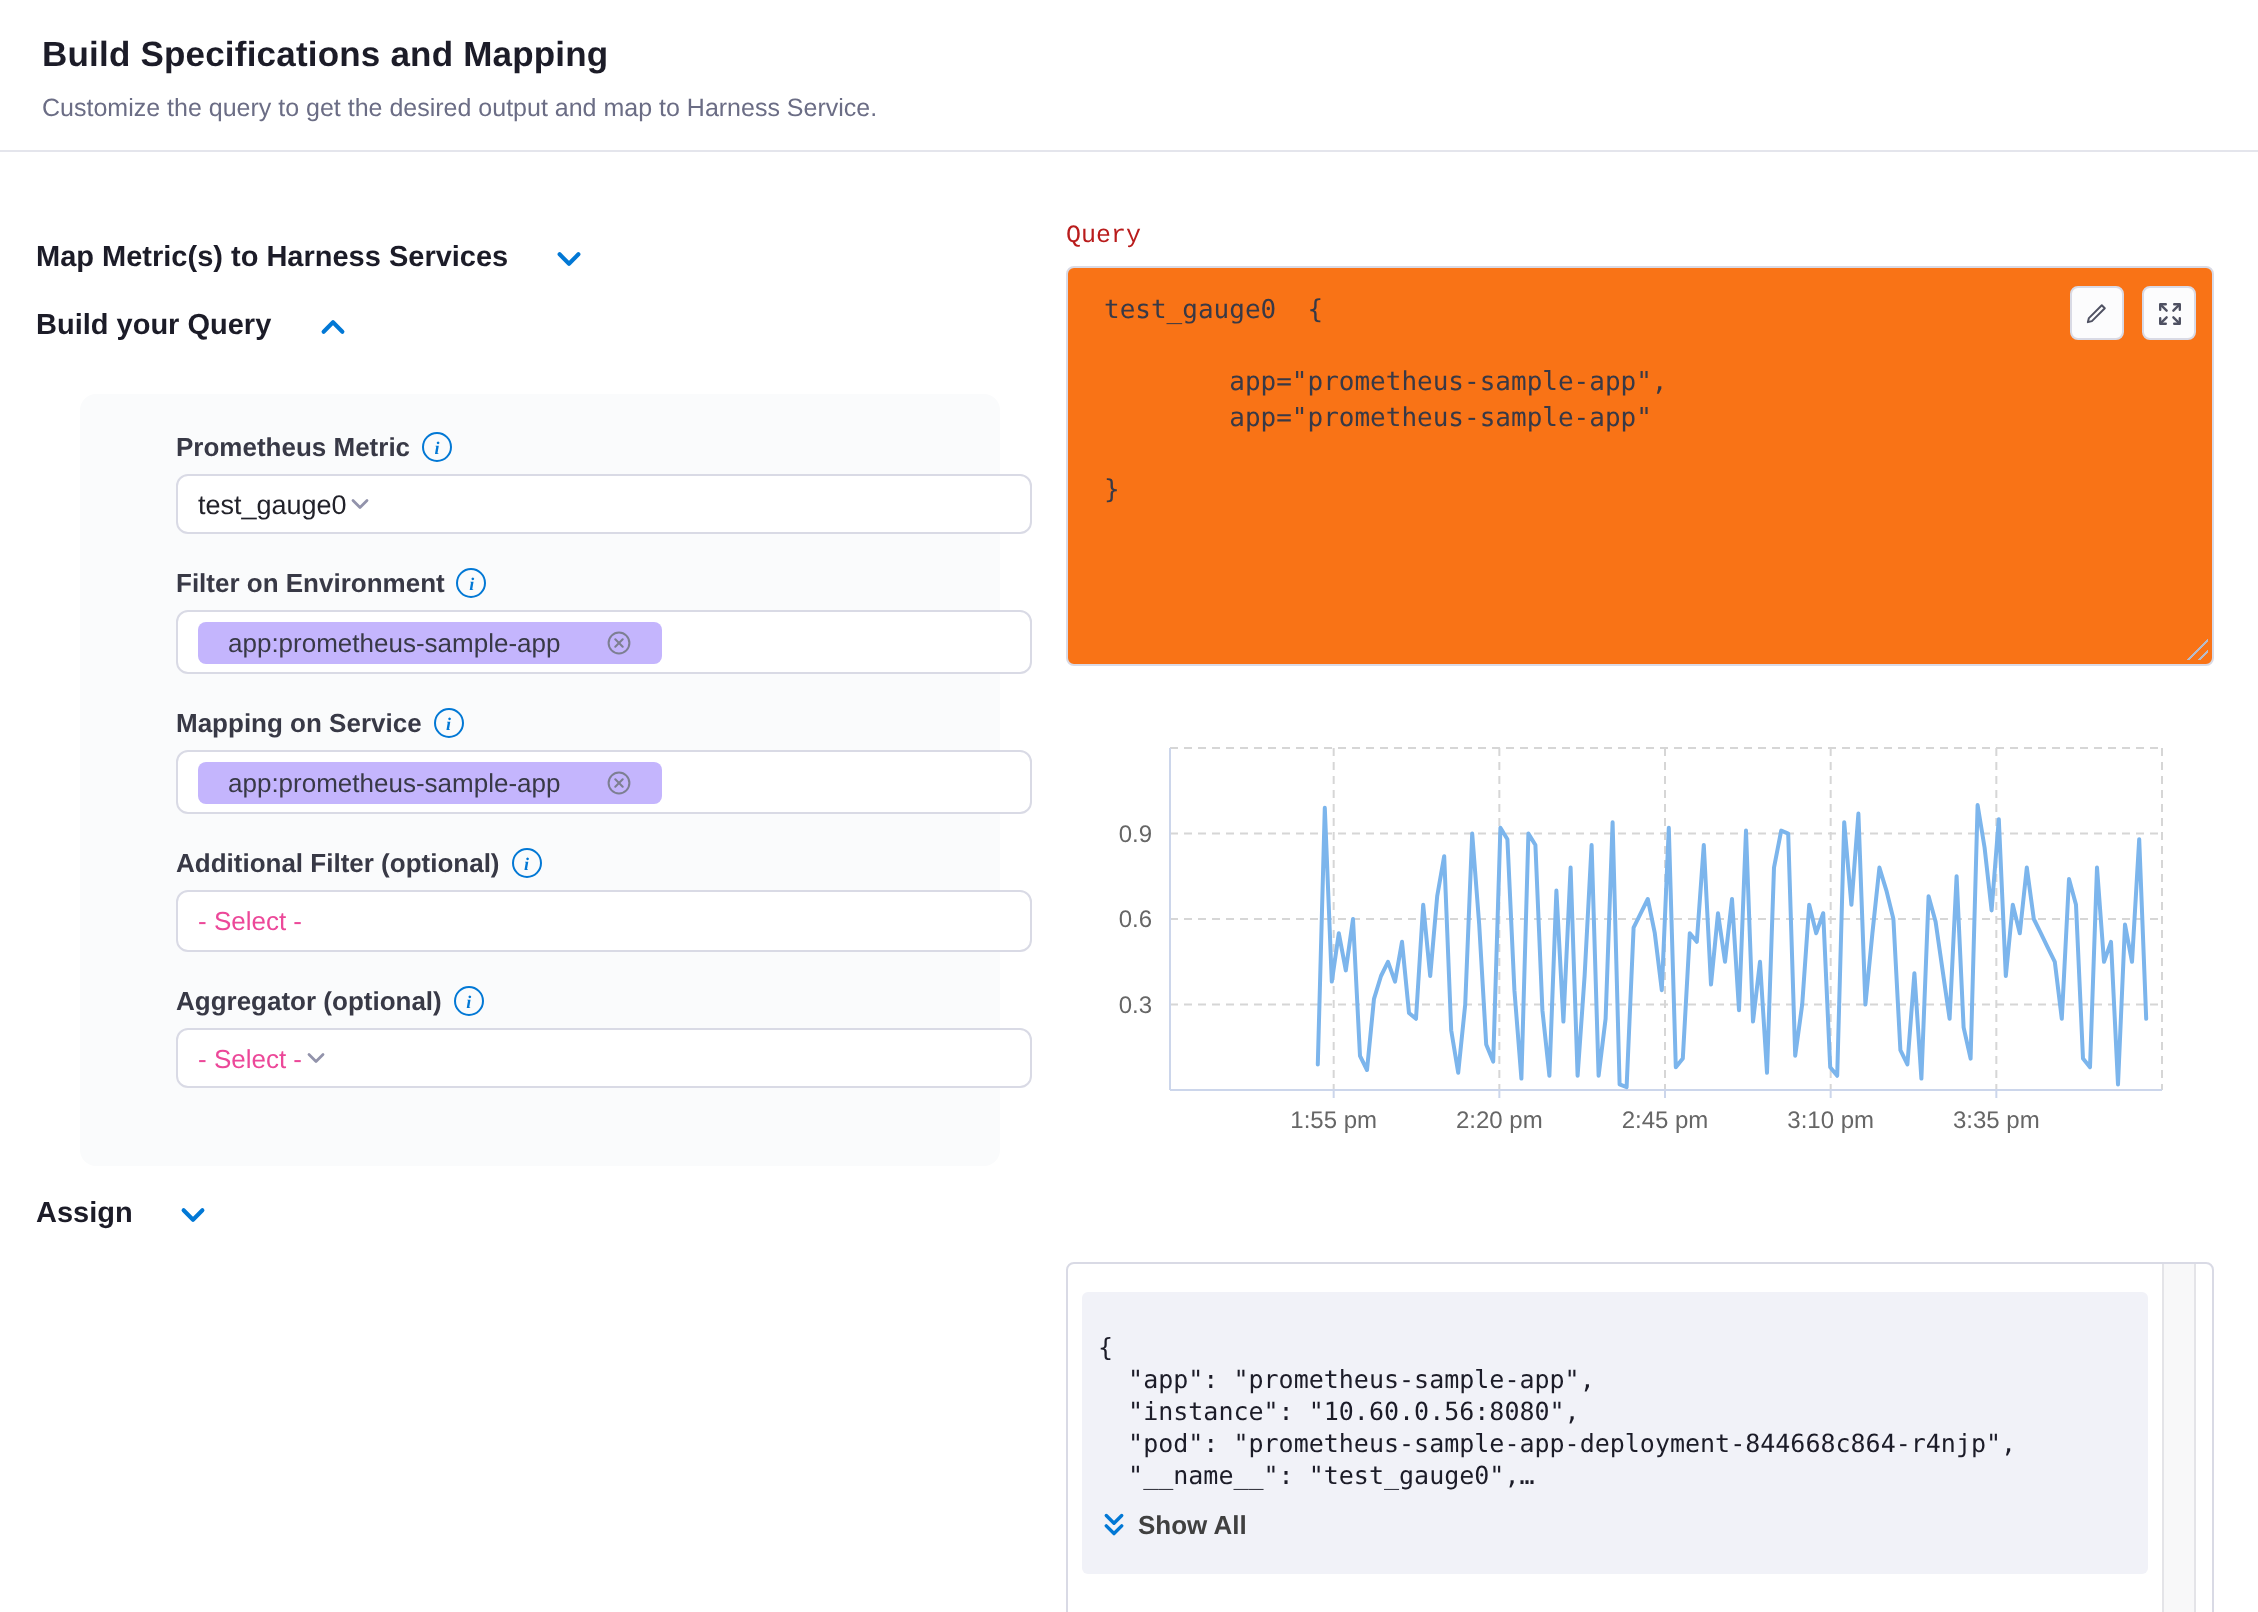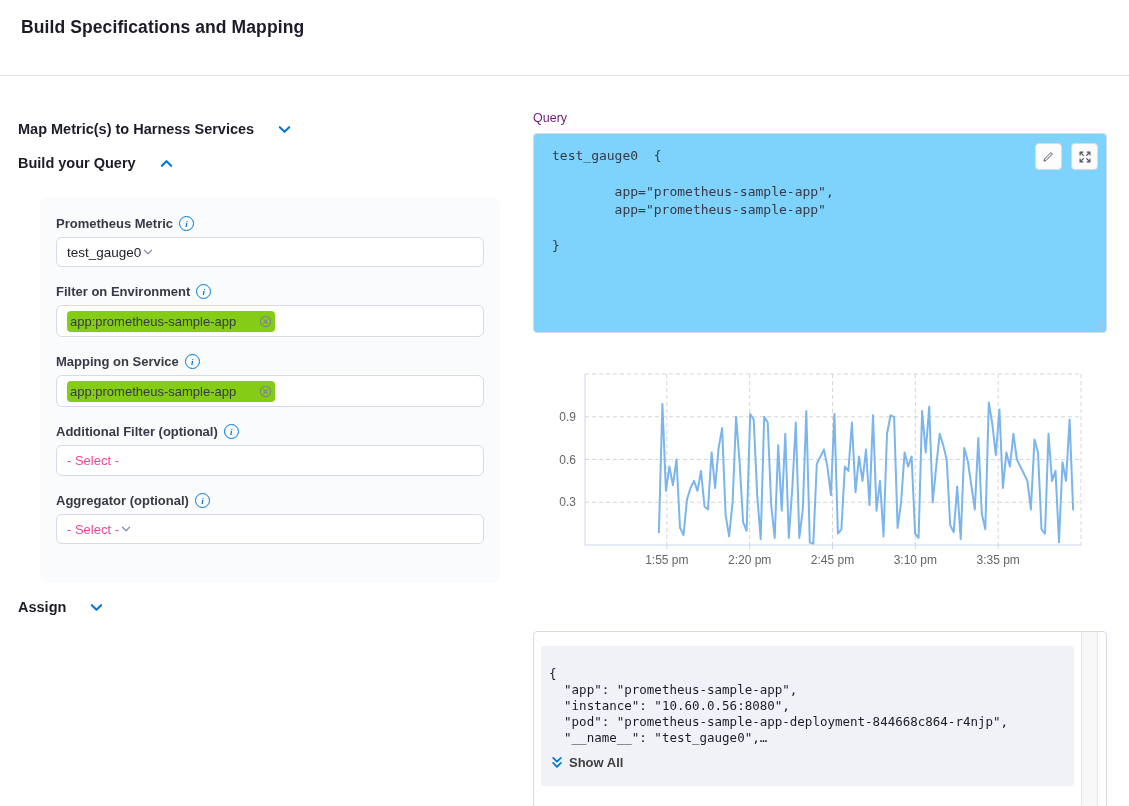--- a/index.html
+++ b/index.html
@@ -11,40 +11,40 @@
   .abs{position:absolute;}
   
   .page-header{top:0;left:0;width:1129px;height:75px;border-bottom:1px solid #e4e5ec;background:#fff;}
   .page-title{position:absolute;left:21px;top:17px;font-size:17.5px;font-weight:700;color:#1c1c28;letter-spacing:.1px;}
   .page-sub{position:absolute;left:21px;top:47px;font-size:12.5px;color:#6b6d85;}
   
   .sec-hdr{display:flex;align-items:center;gap:23px;font-size:14.5px;font-weight:700;color:#1c1c28;cursor:pointer;}
   .sec-hdr svg{flex:0 0 auto;}
   
   .form-panel{left:40px;top:197px;width:460px;height:386px;background:#fafbfc;border-radius:8px;box-sizing:border-box;padding:19px 16px;}
-  .fgroup{margin-bottom:17px;}
+  .fgroup{margin-bottom:17px;margin-left:32px;}
   .flabel{display:flex;align-items:center;gap:6px;font-size:13px;font-weight:600;color:#383946;margin-bottom:6px;}
   .info{width:13px;height:13px;border:1.2px solid #0278d5;border-radius:50%;color:#0278d5;
         font-size:9px;font-weight:700;display:inline-flex;align-items:center;justify-content:center;
         font-family:"Liberation Serif",serif;font-style:italic;cursor:pointer;}
   .select,.tag-input{
     box-sizing:border-box;width:428px;background:#fff;border:1px solid #d9dae5;border-radius:6px;
     display:flex;align-items:center;padding:0 10px;cursor:pointer;
   }
   .select{height:30px;}
   .tag-input{height:32px;}
   .sval{font-size:13.5px;color:#22222a;}
   .ph{font-size:13px;color:#ec4899;}
-  .tag{display:inline-flex;align-items:center;gap:23px;background:#84cc16;border-radius:4px;
-       padding:3px 3px;font-size:13px;color:#383946;}
+  .tag{display:inline-flex;align-items:center;gap:23px;background:#c4b5fd;border-radius:4px;
+       padding:3px 15px;font-size:13px;color:#383946;}
   .tag svg{cursor:pointer;}
   
-  .small-label{font-size:12.5px;color:#701a75;}
+  .small-label{font-size:12.5px;color:#b91c1c;font-family:Liberation Mono, monospace;}
   .query-box{left:533px;top:133px;width:574px;height:200px;box-sizing:border-box;
-             border:1px solid #d9dae5;border-radius:4px;background:#7dd3fc;}
+             border:1px solid #d9dae5;border-radius:4px;background:#f97316;}
   .query-pre{margin:0;padding:13px 18px;font-family:"DejaVu Sans Mono","Liberation Mono",monospace;
              font-size:13px;line-height:18px;color:#383946;white-space:pre;}
   .icon-btn{position:absolute;width:27px;height:27px;box-sizing:border-box;border:1px solid #d9dae5;
             border-radius:4px;background:#fcfcfd;display:flex;align-items:center;justify-content:center;cursor:pointer;}
   .btn-edit{top:9px;right:44px;}
   .btn-expand{top:9px;right:8px;}
   .resize-handle{position:absolute;right:2px;bottom:2px;width:11px;height:11px;cursor:nwse-resize;
     background:repeating-linear-gradient(135deg,#b9bac6 0,#b9bac6 1px,transparent 1px,transparent 4px);
     clip-path:polygon(100% 0,100% 100%,0 100%);}
   
@@ -59,20 +59,21 @@
   .show-all{display:inline-flex;align-items:center;gap:6px;margin:9px 0 0 2px;color:#404040;
             font-size:13px;font-weight:600;cursor:pointer;}
   .scroll-track{position:absolute;top:0;right:8px;width:15px;height:100%;background:#f8f8f9;
                 border-left:1px solid #e4e4e8;border-right:1px solid #e4e4e8;cursor:pointer;}
 </style>
 </head>
 <body>
 
 <div class="abs page-header">
   <div class="page-title">Build Specifications and Mapping</div>
+  <div class="page-sub">Customize the query to get the desired output and map to Harness Service.</div>
 </div>
 
 <div class="abs sec-hdr" style="left:18px;top:121px;">
   <span>Map Metric(s) to Harness Services</span>
   <svg width="15" height="15" viewBox="0 0 16 16">
     <polyline points="3,5.5 8,10.5 13,5.5" fill="none" stroke="#0278d5" stroke-width="2.2" stroke-linecap="round" stroke-linejoin="round"></polyline>
   </svg>
 </div>
 
 <div class="abs sec-hdr" style="left:18px;top:155px;">

